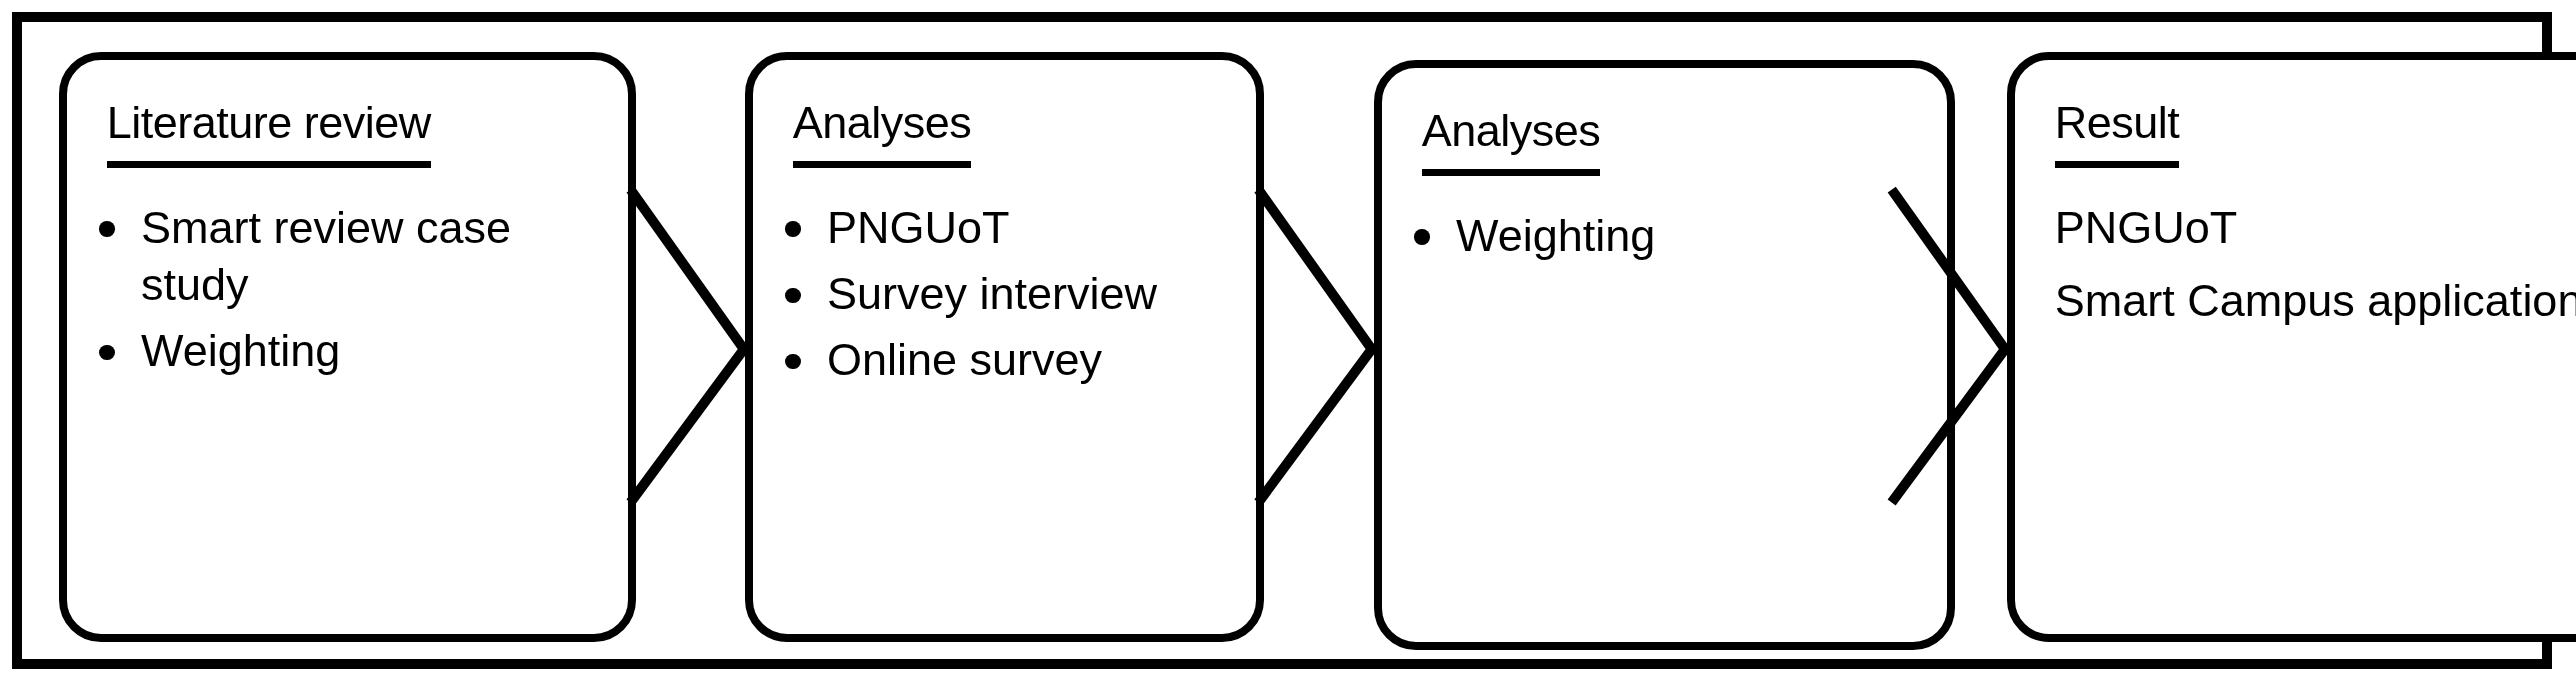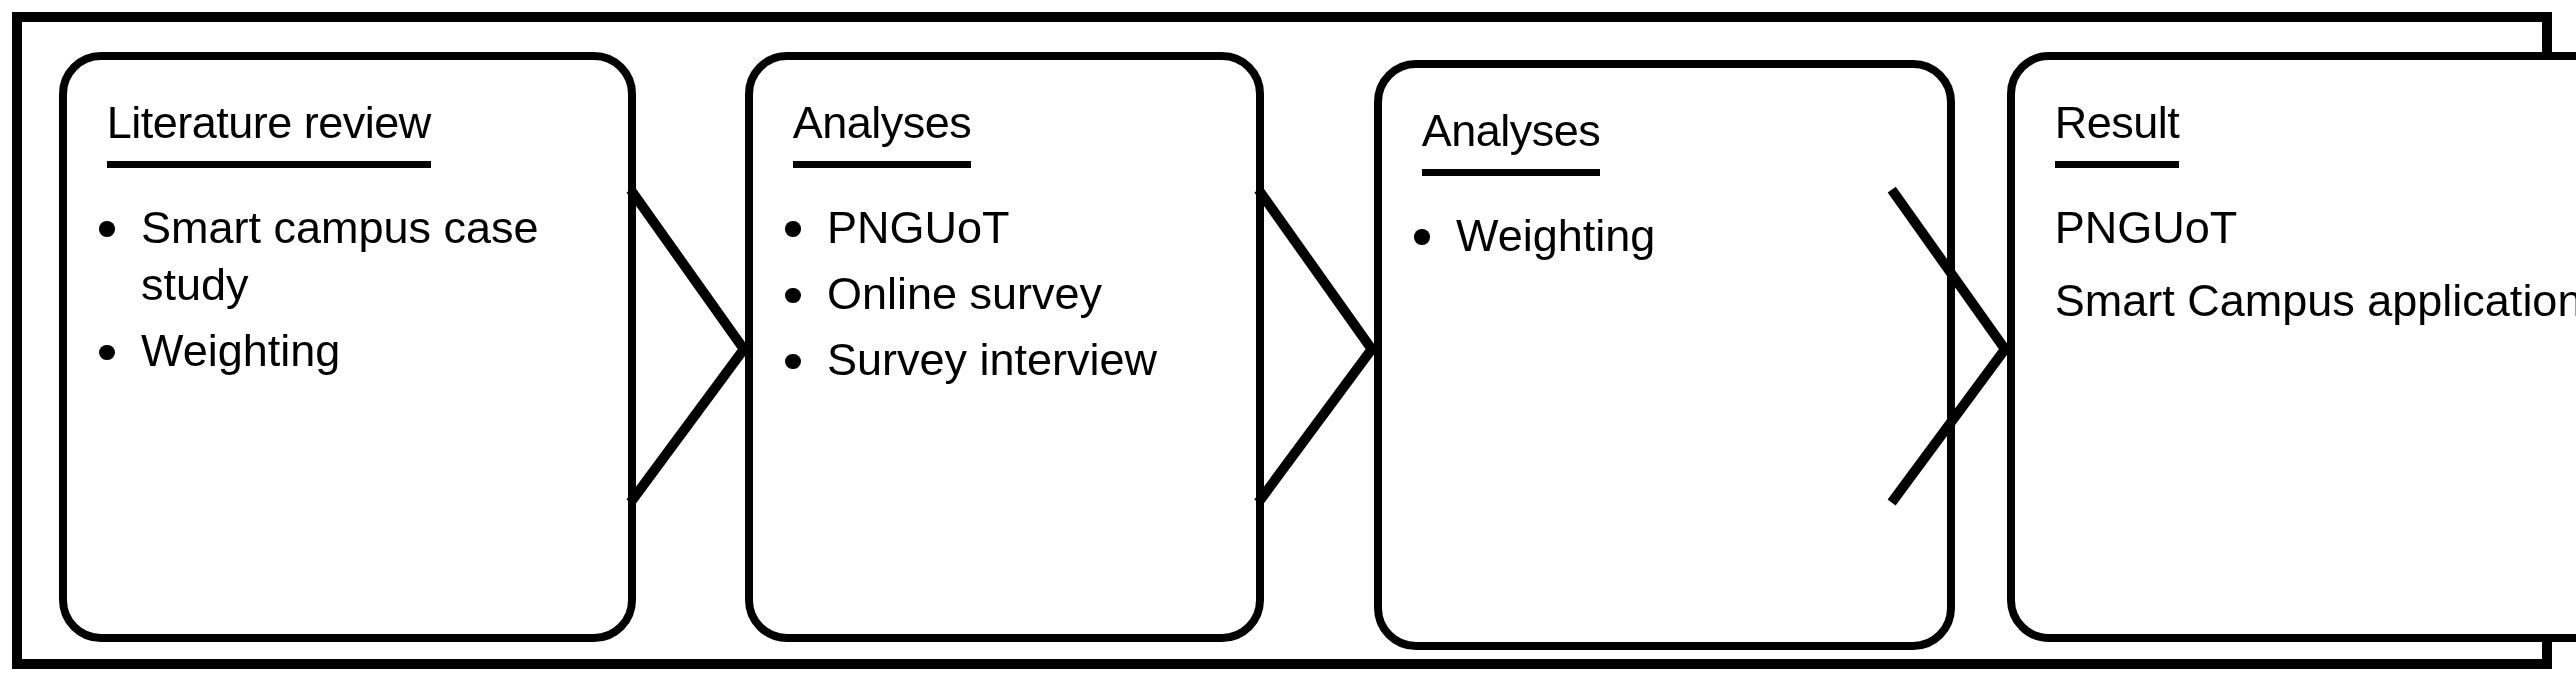--- a/index.html
+++ b/index.html
@@ -108,43 +108,43 @@
 
 <div id="diagram-canvas">
 
   <div class="outer-frame"></div>
 
   <div class="stage-box box-1">
     <div class="stage-title">Literature review</div>
     <ul class="stage-list">
       <li>
         <span class="bullet-dot"></span>
-        <span>Smart campus case study</span>
+        <span>Smart review case study</span>
       </li>
       <li>
         <span class="bullet-dot"></span>
         <span>Weighting</span>
       </li>
     </ul>
   </div>
 
   <div class="stage-box box-2">
     <div class="stage-title">Analyses</div>
     <ul class="stage-list">
       <li>
         <span class="bullet-dot"></span>
         <span>PNGUoT</span>
       </li>
       <li>
         <span class="bullet-dot"></span>
-        <span>Online survey</span>
+        <span>Survey interview</span>
       </li>
       <li>
         <span class="bullet-dot"></span>
-        <span>Survey interview</span>
+        <span>Online survey</span>
       </li>
     </ul>
   </div>
 
   <div class="stage-box box-3">
     <div class="stage-title">Analyses</div>
     <ul class="stage-list">
       <li>
         <span class="bullet-dot"></span>
         <span>Weighting</span>

